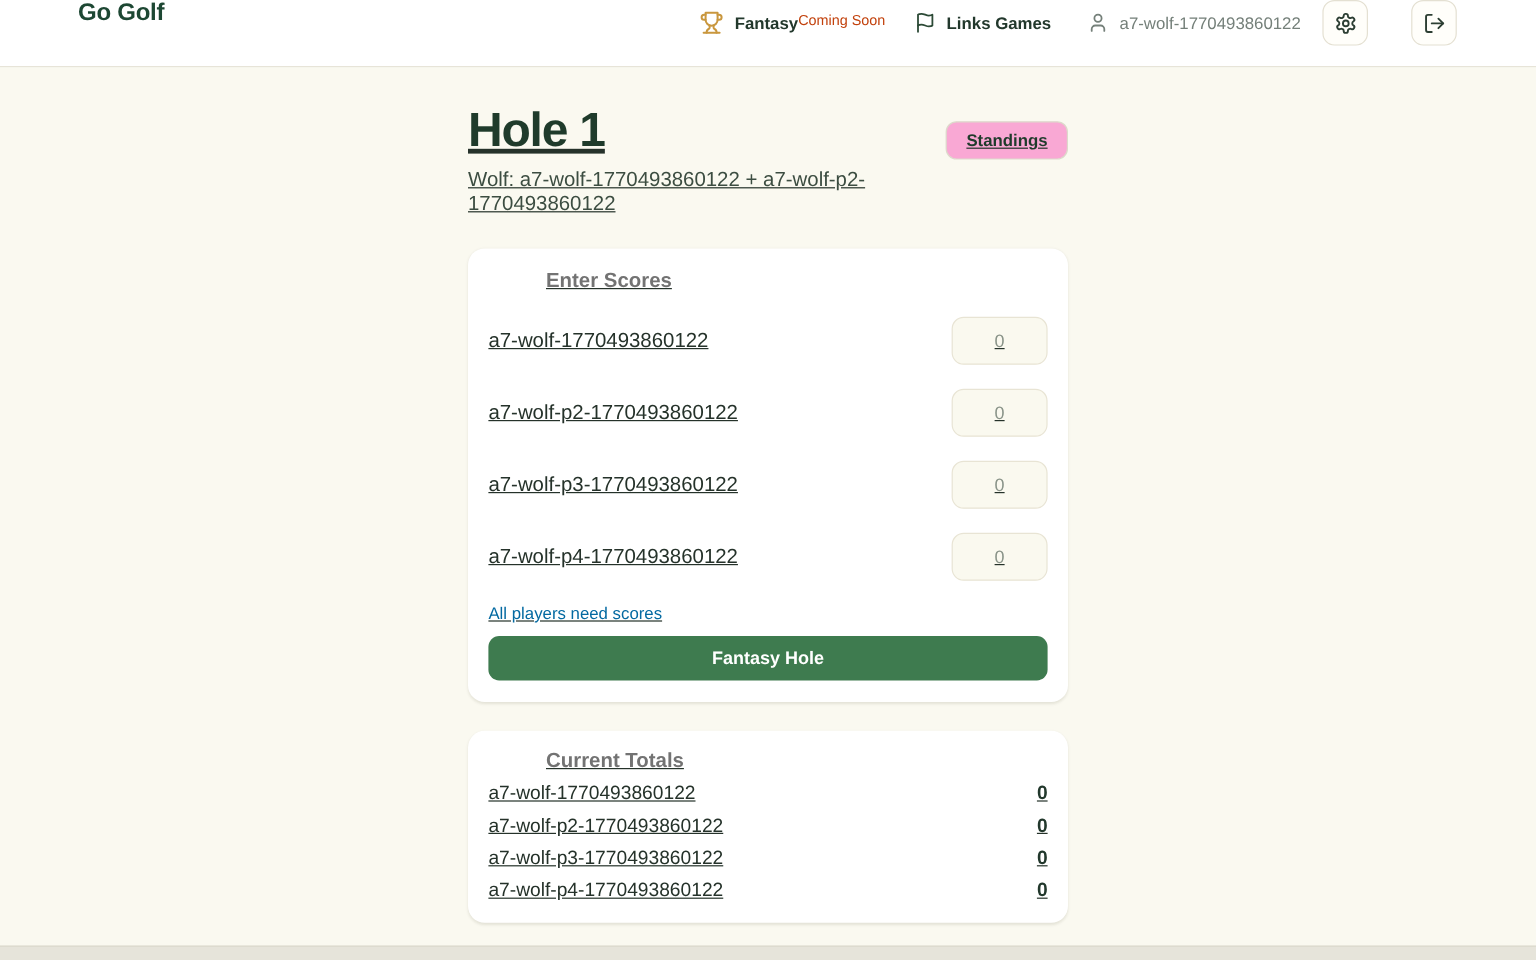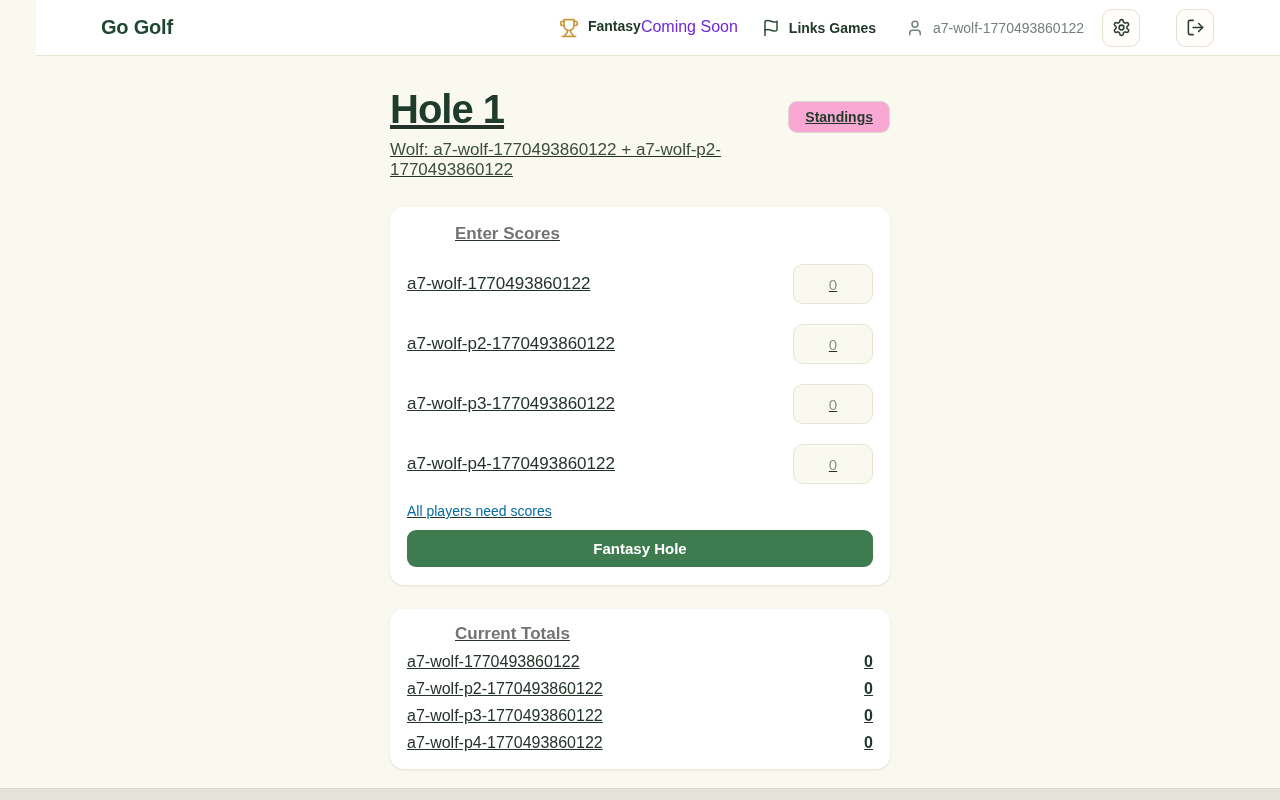--- a/index.html
+++ b/index.html
@@ -10,24 +10,23 @@
     color: #25322a;
     position: relative;
   }
 
   
   .header {
     height: 56px;
     background: #ffffff;
     border-bottom: 1px solid #e7e4d8;
     display: flex;
-    align-items: center;
+    align-items: flex-start;
     justify-content: space-between;
     padding: 0 66px 0 65px;
-    margin-left: 36px;
   }
   .logo {
     font-size: 20px;
     font-weight: 700;
     color: #1d4733;
     letter-spacing: -0.2px;
     cursor: pointer;
   }
   .header-right {
     display: flex;
@@ -35,21 +34,21 @@
     gap: 24px;
   }
   .nav-group {
     display: flex;
     align-items: center;
     gap: 9px;
     cursor: pointer;
   }
   .nav-text-2line { display: flex; flex-direction: row; line-height: 1.15; }
   .nav-label { font-size: 14px; font-weight: 700; color: #22382c; }
-  .nav-sublabel { font-size: 16px; color: #6d28d9; }
+  .nav-sublabel { font-size: 12px; color: #c2410c; }
   .user-group { margin-left: 6px; }
   .user-name { font-size: 14px; color: #75807a; }
   .icon { display: inline-flex; align-items: center; justify-content: center; }
   .icon svg { display: block; }
   .trophy-color { color: #c9973e; }
   .green-icon { color: #2c4a36; }
   .gray-icon { color: #75807a; }
   .icon-btn {
     width: 38px;
     height: 38px;

